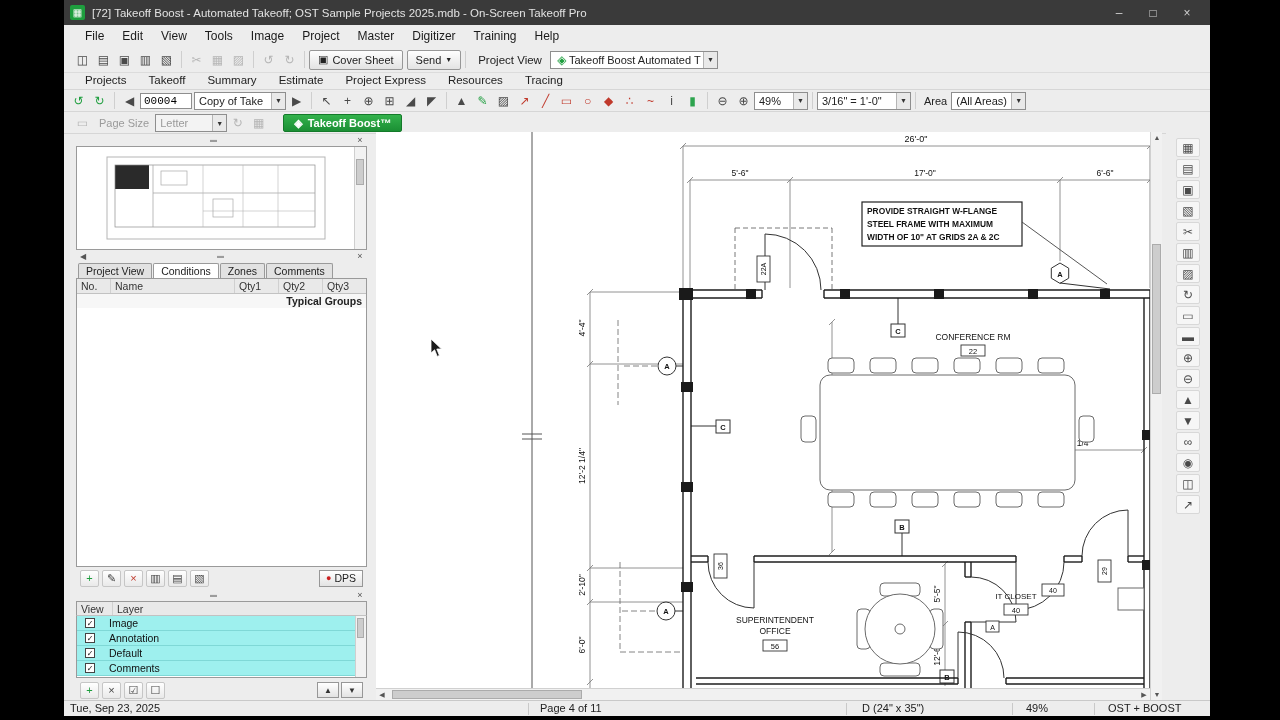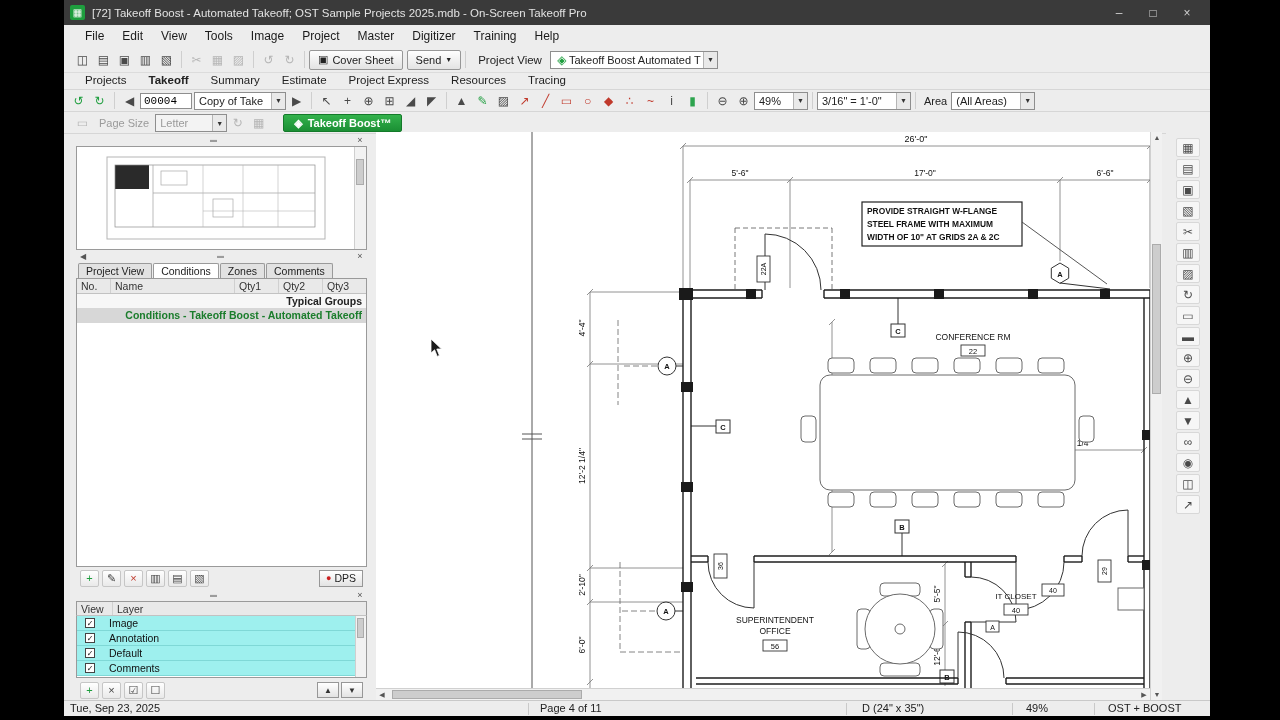--- a/index.html
+++ b/index.html
@@ -24,21 +24,21 @@
   .tb.gray{color:#b5b5b5;} .tb.red{color:#c0392b;} .tb.green{color:#1e9e3e;}
   .sep{width:1px;height:17px;background:#cfcfcf;margin:0 4px;flex:0 0 auto;}
   .pushbtn{display:flex;align-items:center;gap:4px;height:20px;padding:0 8px;border:1px solid #979797;background:linear-gradient(#fefefe,#e3e3e3);font-size:11px;color:#222;border-radius:2px;flex:0 0 auto;}
   .flatbtn{display:flex;align-items:center;gap:4px;height:20px;padding:0 8px;font-size:11.5px;color:#222;flex:0 0 auto;}
   .combo{display:flex;align-items:center;height:18px;background:#fff;border:1px solid #8e8e8e;font-size:11px;color:#222;padding-left:4px;flex:0 0 auto;overflow:hidden;white-space:nowrap;}
   .combo .car{width:14px;height:100%;margin-left:auto;background:#e9e9e9;border-left:1px solid #b5b5b5;display:flex;align-items:center;justify-content:center;font-size:7px;color:#333;}
   .combo.disabled{color:#9a9a9a;background:#f3f3f3;}
   .field{width:52px;height:16px;border:1px solid #8e8e8e;font-size:11px;padding:0 3px;font-family:Liberation Mono, monospace;flex:0 0 auto;}
   .tabsrow{position:absolute;top:73px;left:0;right:0;height:17px;display:flex;align-items:flex-start;padding-left:10px;background:#ededed;border-bottom:1px solid #d6d6d6;}
   .maintab{padding:1px 11px;font-size:11.5px;color:#222;}
-  .maintab.active{font-weight:bold;}
+  .maintab.active{font-weight:normal;}
   .boostbtn{display:flex;align-items:center;gap:5px;height:18px;padding:0 10px;background:linear-gradient(#33b24c,#1b8f34);border:1px solid #147a2a;color:#fff;font-size:11px;font-weight:bold;border-radius:2px;margin-left:14px;flex:0 0 auto;}
 
   
   .leftpanel{position:absolute;left:12px;top:134px;width:291px;height:566px;display:flex;flex-direction:column;}
   .strip{height:12px;display:flex;align-items:center;background:#ededed;flex:0 0 auto;}
   .strip .grab{flex:1;text-align:center;color:#9c9c9c;font-size:7px;letter-spacing:2px;line-height:10px;}
   .strip .x{width:14px;text-align:center;color:#555;font-size:9px;}
   .strip .arrow{width:14px;text-align:center;color:#555;font-size:8px;}
   .thumbbox{height:104px;background:#fff;border:1px solid #9a9a9a;display:flex;flex:0 0 auto;}
   .thumbview{flex:1;display:flex;align-items:center;justify-content:center;}
@@ -194,21 +194,21 @@
       <span>49%</span>
       <span class="car">▼</span>
     </span>
     <span class="sep"></span>
     <span class="combo" style="width:94px">
       <span>3/16" = 1'-0"</span>
       <span class="car">▼</span>
     </span>
     <span class="sep"></span>
     <span style="font-size:11px;color:#222;margin:0 4px">Area</span>
-    <span class="combo" style="width:84px">
+    <span class="combo" style="width:75px">
       <span>(All Areas)</span>
       <span class="car">▼</span>
     </span>
   </div>
 
   <div class="toolbar3">
     <span class="tb gray">▭</span>
     <span style="margin:0 6px">Page Size</span>
     <span class="combo disabled" style="width:72px">
       <span>Letter</span>
@@ -260,21 +260,20 @@
     </div>
     <div class="condbody">
       <div class="gridhead">
         <span class="gh" style="width:34px">No.</span>
         <span class="gh" style="flex:1">Name</span>
         <span class="gh" style="width:44px">Qty1</span>
         <span class="gh" style="width:44px">Qty2</span>
         <span class="gh" style="width:43px;border-right:none">Qty3</span>
       </div>
       <div class="row-group">Typical Groups</div>
-      <div class="row-cond">Conditions - Takeoff Boost - Automated Takeoff</div>
       <div style="flex:1"></div>
     </div>
     <div class="condactions">
       <span class="sbtn green">+</span>
       <span class="sbtn">✎</span>
       <span class="sbtn red">×</span>
       <span class="sbtn">▥</span>
       <span class="sbtn">▤</span>
       <span class="sbtn">▧</span>
       <span class="dpsbtn">

